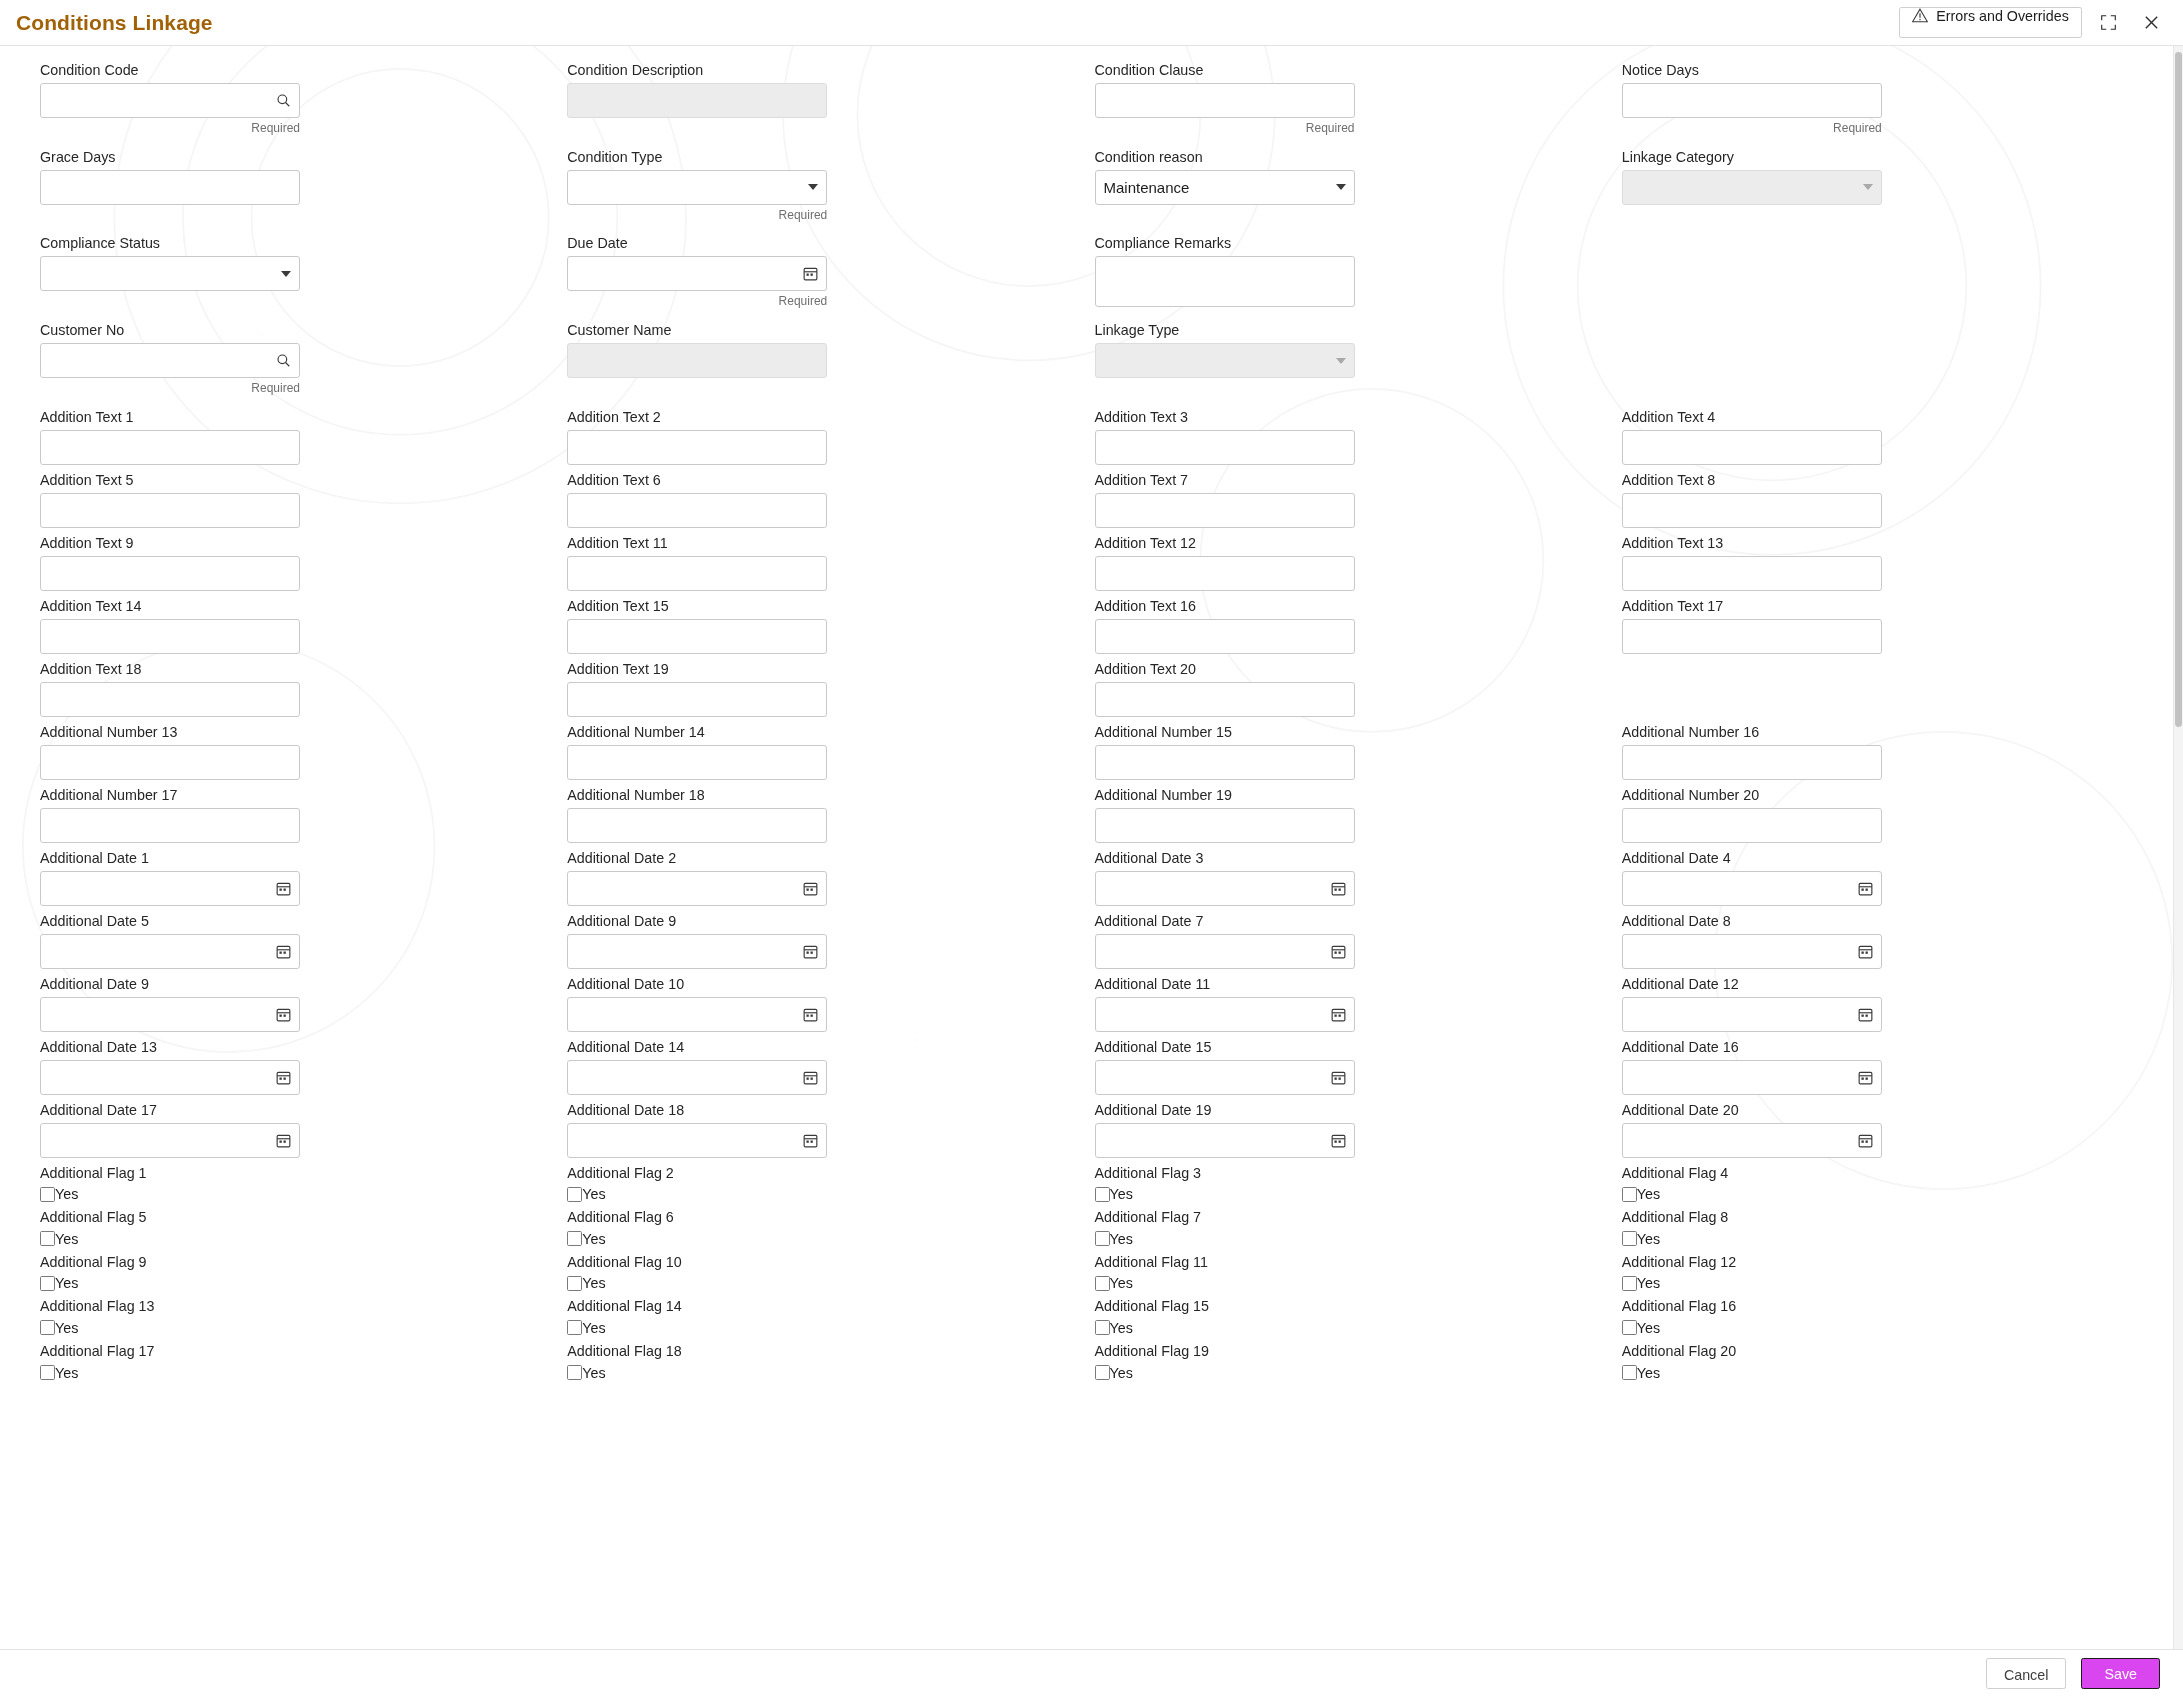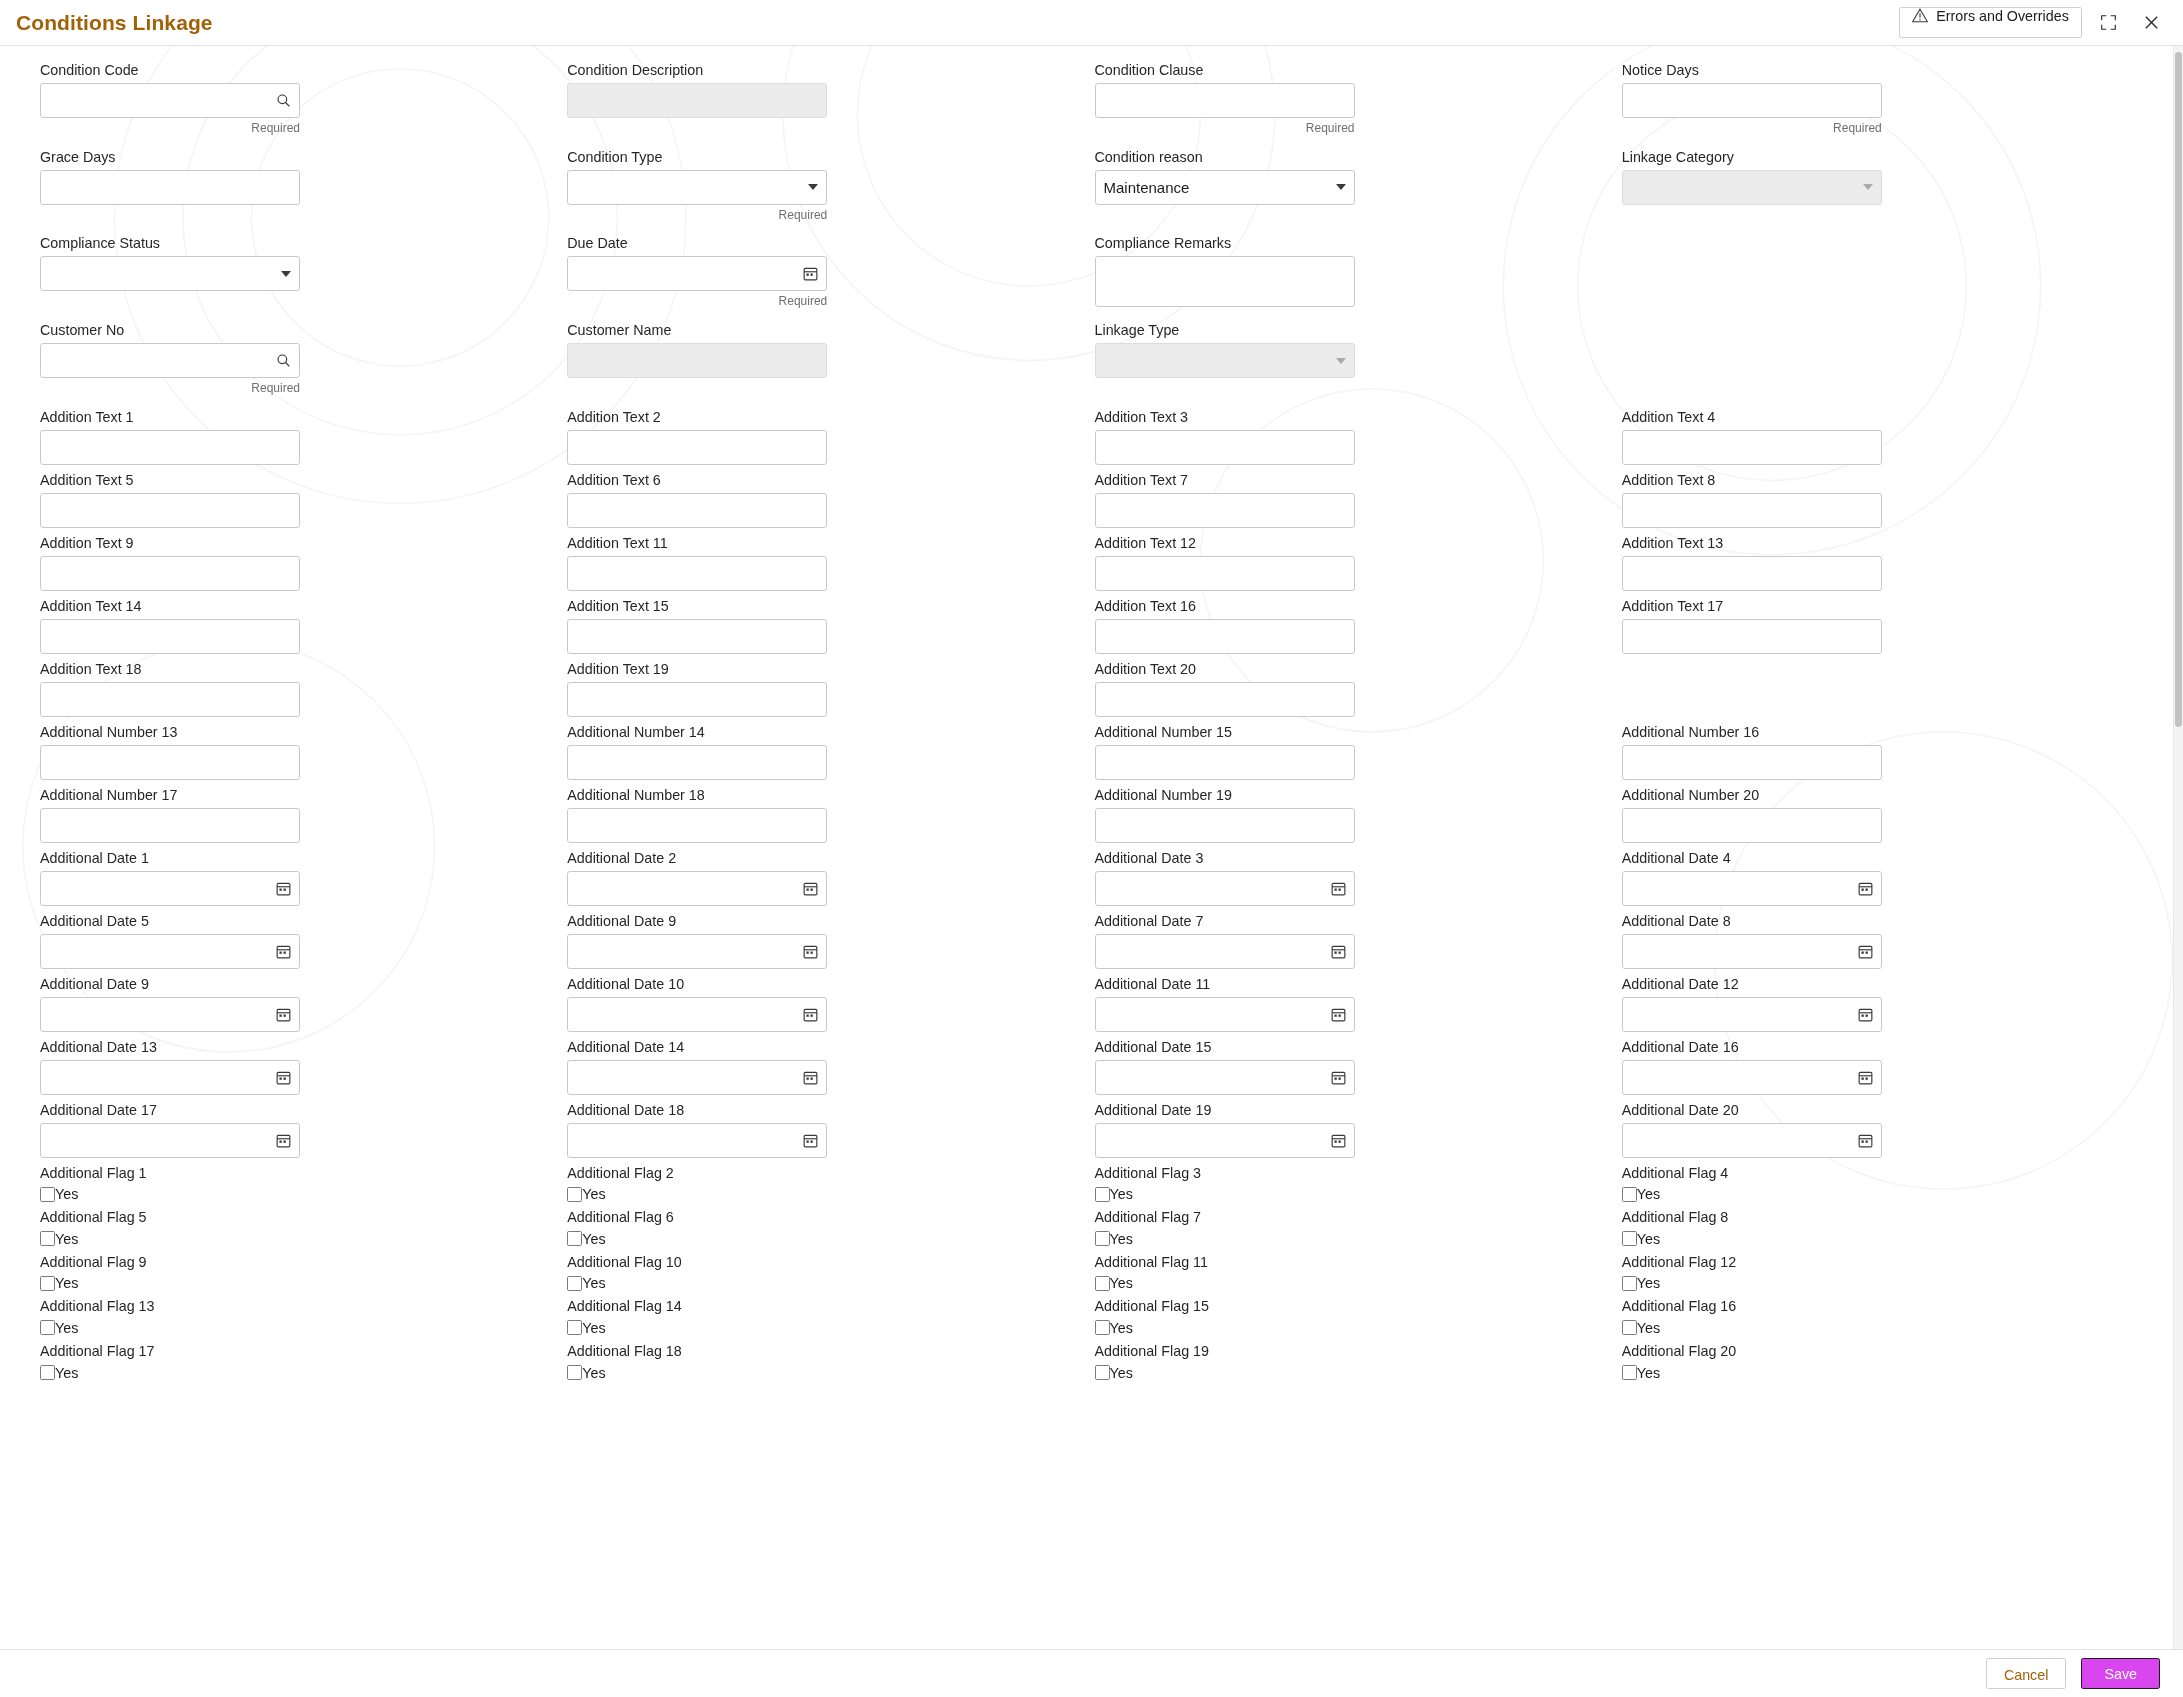--- a/index.html
+++ b/index.html
@@ -161,21 +161,21 @@
     background: #fff;
     display: flex;
     align-items: center;
     justify-content: flex-end;
     padding-right: 23px;
     gap: 15px;
   }
   .btn-cancel {
     border: 1.1px solid #cfcfcf;
     background: #fff;
-    color: #a16207;
+    color: #404040;
     height: 31px;
     padding: 8px 17px;
     border-radius: 2.3px;
     font-size: 14.3px;
     cursor: pointer;
   }
   .btn-save {
     border: 1.1px solid #1c1c1c;
     background: #d946ef;
     color: #fff;

